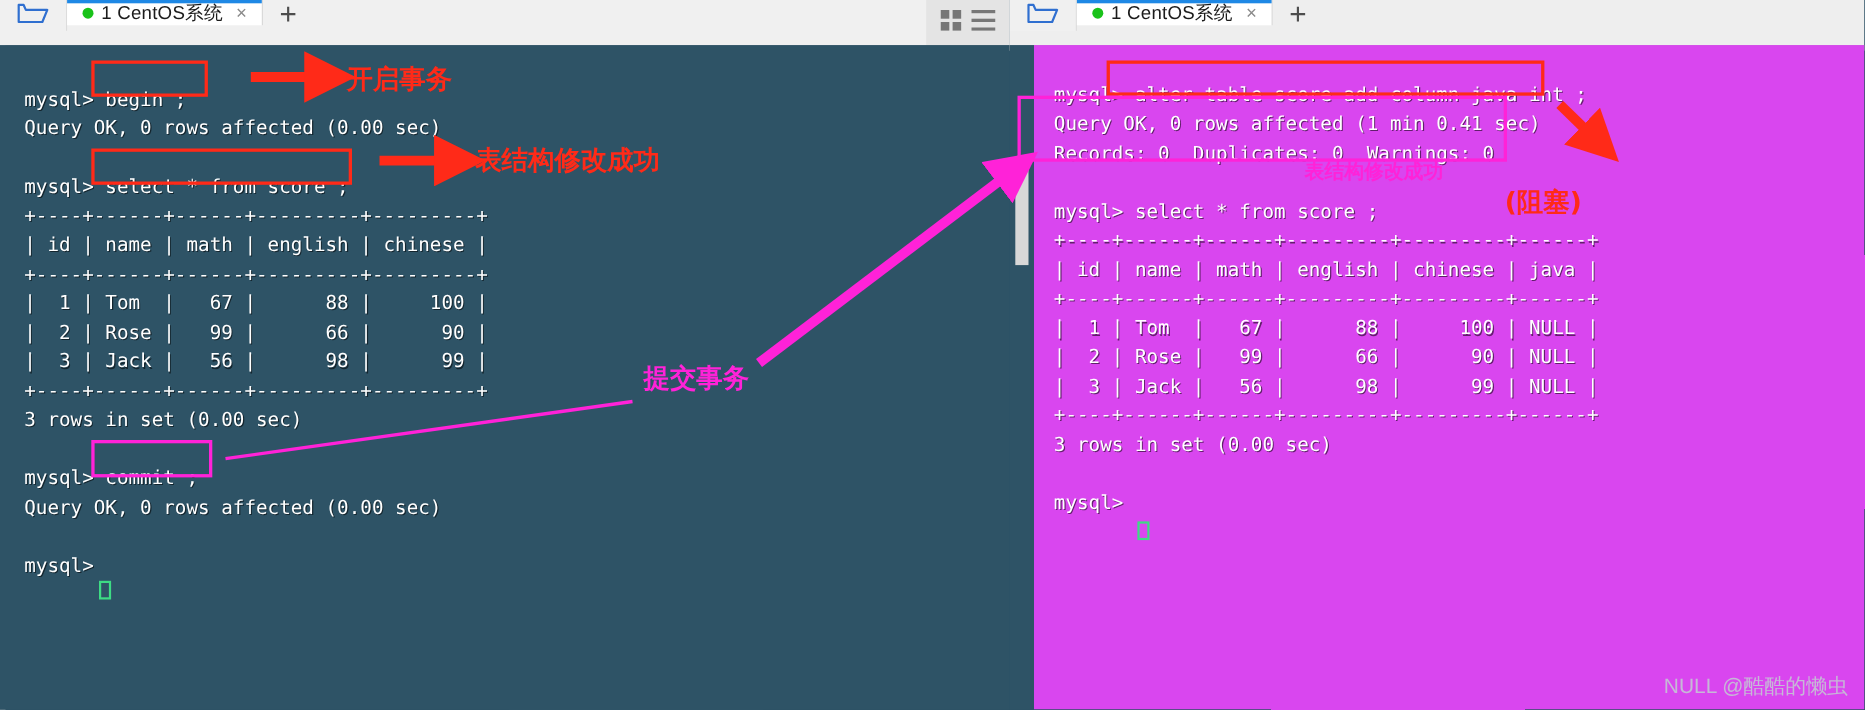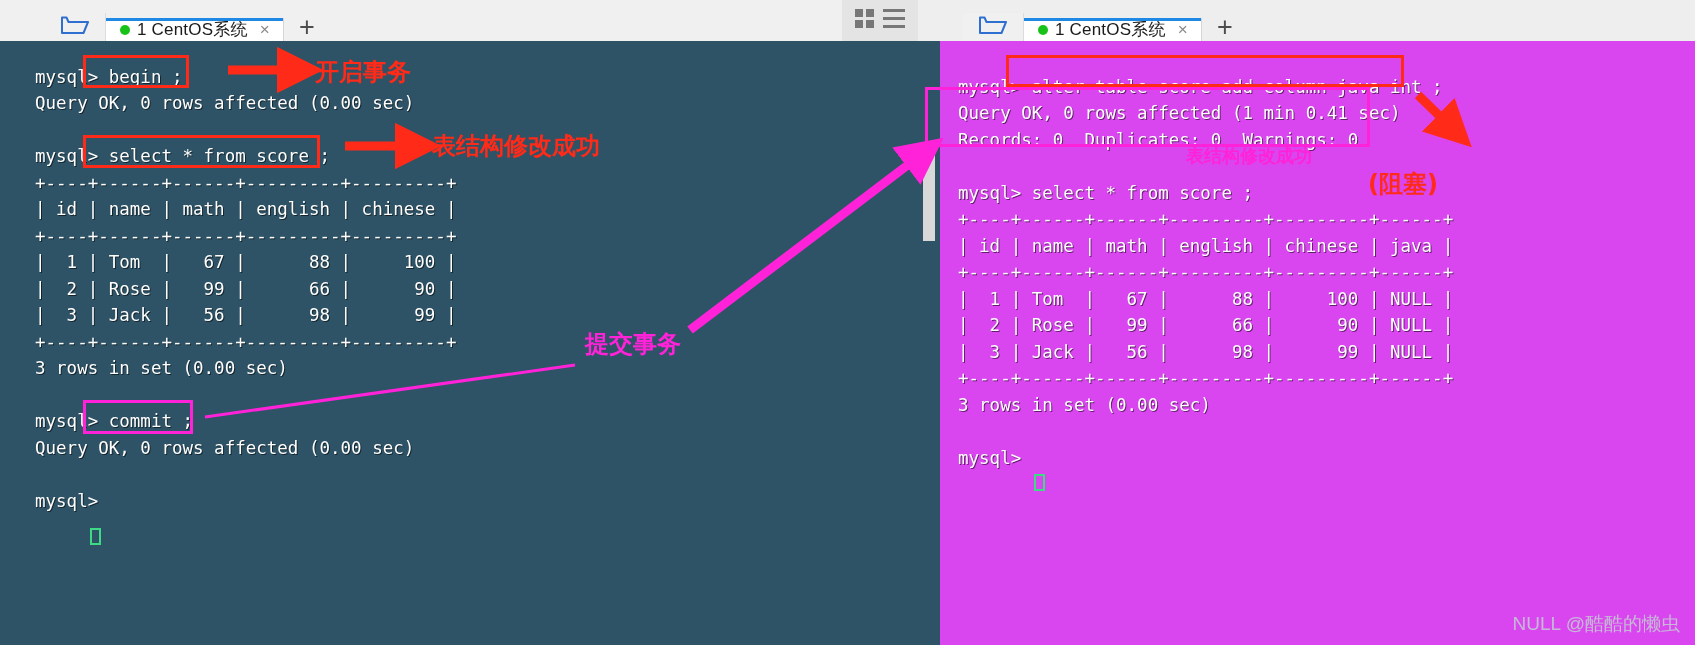--- a/index.html
+++ b/index.html
@@ -14,21 +14,21 @@
   
   .window{position:absolute;top:0;height:645px;overflow:hidden;}
   #left-window{left:0;width:918px;}
   #right-window{left:918px;width:777px;}
 
   
   .tabbar{
     position:relative;height:41px;
     background:#f0f0f0;
     border-bottom:5px solid #a3a3a3;
-    display:flex;align-items:flex-end;padding-left:45px;
+    display:flex;align-items:flex-start;
   }
   #right-window .tabbar{background:#eeeeee;}
   .folder-btn{
     width:60px;display:flex;align-items:center;justify-content:center;
     border-right:1px solid #dcdcdc;background:#f0f0f0;
   }
   .tab{
     position:relative;
     min-width:178px;
     background:#ffffff;
@@ -85,21 +85,21 @@
   .term-lines{
     position:absolute;
     font-family:"DejaVu Sans Mono",monospace;
     font-size:17.5px;
     line-height:26.5px;
     color:#ffffff;
     white-space:pre;
     text-shadow:1px 1px 0 rgba(0,0,0,.55);
     letter-spacing:0px;
   }
-  #left-term-lines{left:22px;top:5px;margin-left:13px;}
+  #left-term-lines{left:22px;top:19px;}
   #right-term-lines{left:18px;top:15px;}
   .cursor{
     display:inline-block;width:11px;height:17px;
     border:2px solid #3ddc84;box-sizing:border-box;
     vertical-align:-3px;
   }
 
   
   .hlbox{position:absolute;box-sizing:border-box;pointer-events:none;}
   .hlbox.red{border:3px solid #ff2a18;}

